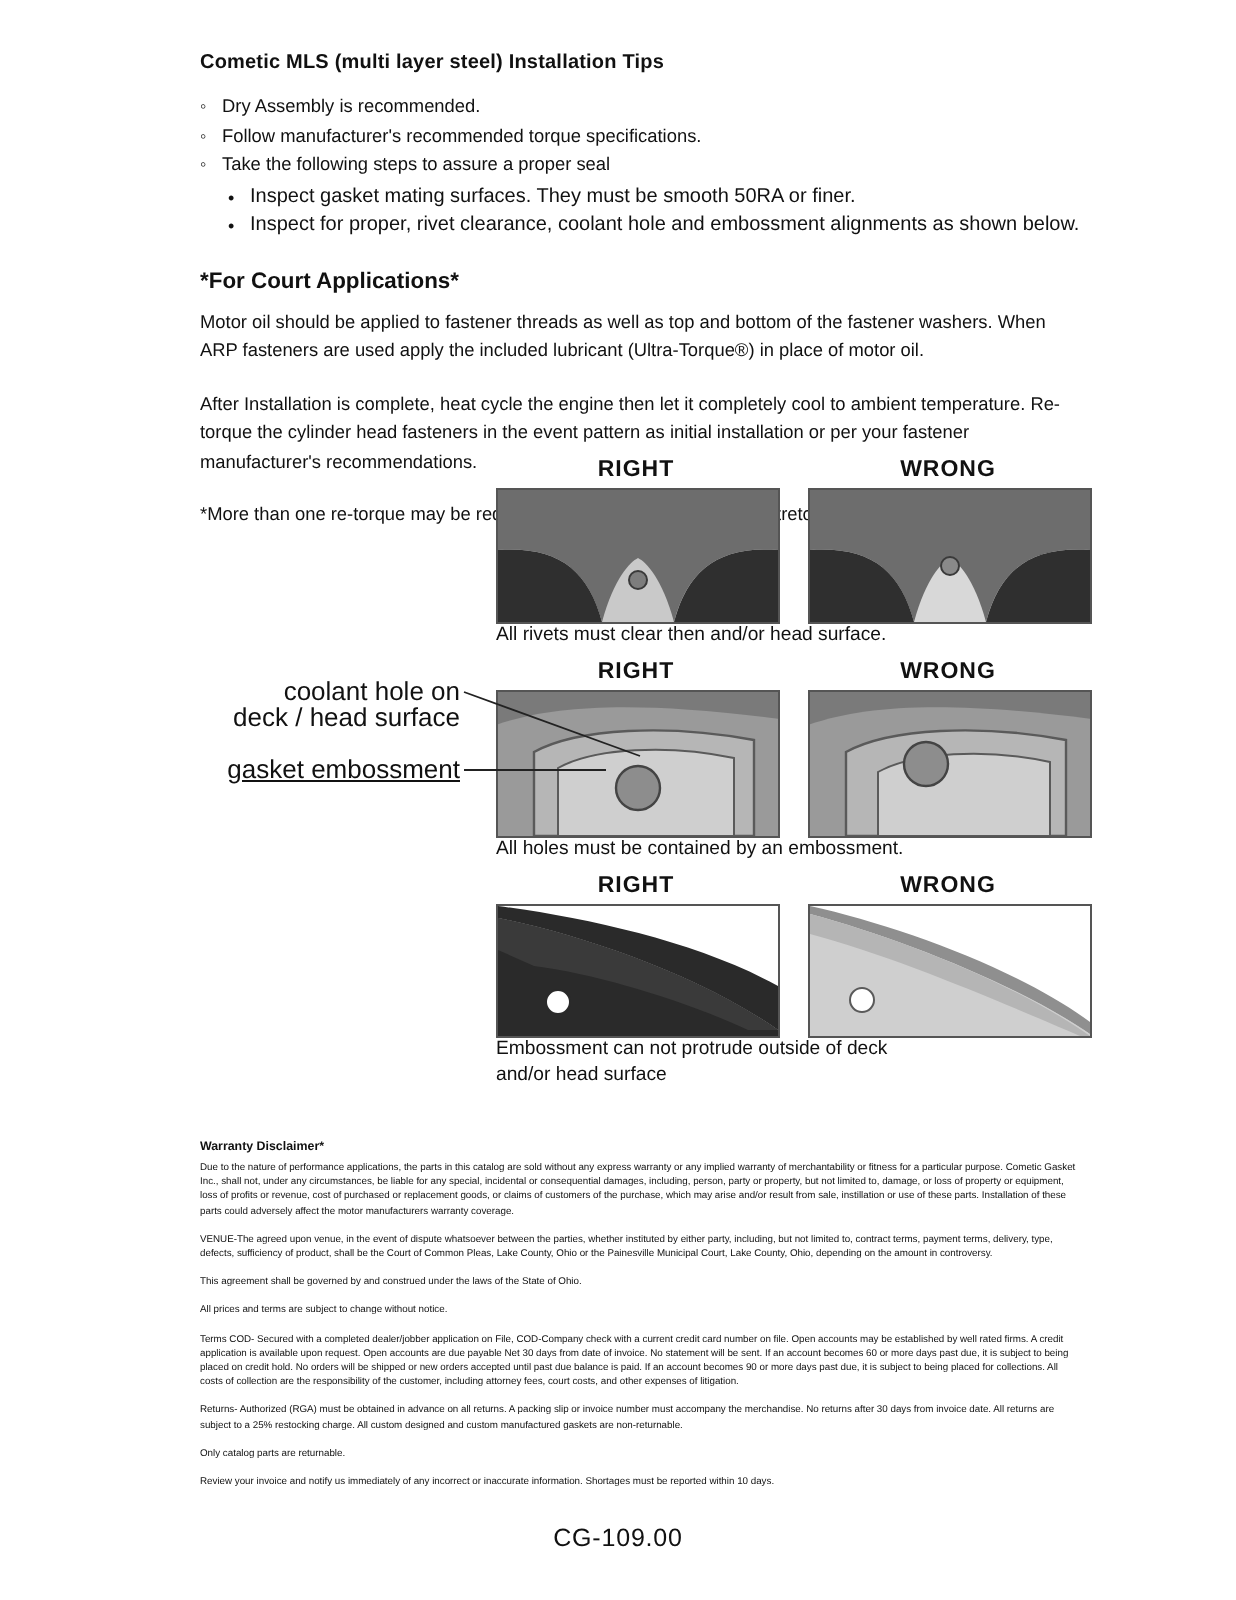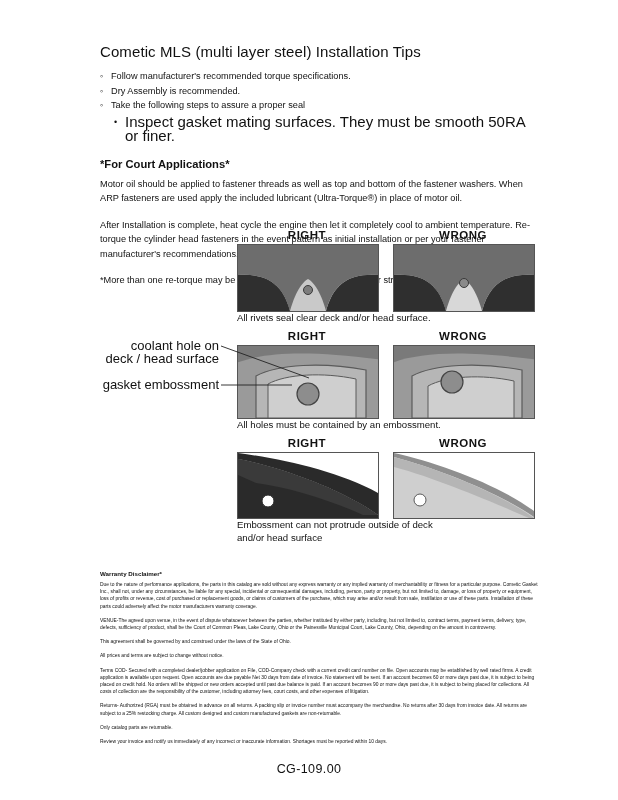--- a/index.html
+++ b/index.html
@@ -22,23 +22,23 @@
     padding: 0;
     box-sizing: border-box;
   }
   .content {
     position: absolute;
     left: 100px;
     top: 26px;
     width: 440px;
   }
   h1.title {
-    font-size: 15px;
-    font-weight: normal;
-    margin: 17px 0 9px 0;
+    font-size: 10px;
+    font-weight: bold;
+    margin: 0 0 9px 0;
     letter-spacing: 0.1px;
   }
   .bullet-list {
     margin: 0 0 2px 0;
     padding: 0;
     list-style: none;
   }
   .bullet-list li {
     font-size: 9.2px;
     line-height: 14.5px;
@@ -51,21 +51,21 @@
     left: 0;
     top: 0;
     font-size: 9px;
   }
   .sub-list {
     margin: 0;
     padding: 0 0 0 14px;
     list-style: none;
   }
   .sub-list li {
-    font-size: 15px;
+    font-size: 10px;
     line-height: 14.5px;
     padding-left: 11px;
     position: relative;
   }
   .sub-list li::before {
     content: "\2022";
     position: absolute;
     left: 0;
     top: 0;
     font-size: 9px;
@@ -82,21 +82,21 @@
   }
   p.note-text {
     font-size: 9.2px;
     line-height: 14.6px;
     margin: 0 0 6px 0;
   }
 
   
   .figures {
     position: absolute;
-    left: 1px;
+    left: 12px;
     top: 0;
     width: 496px;
     height: 800px;
     pointer-events: none;
   }
   .fig-block {
     position: absolute;
   }
   .fig-label {
     font-size: 11.5px;
@@ -152,27 +152,28 @@
 </style>
 </head>
 <body>
 
 <div class="page">
 
   <div class="content">
     <h1 class="title">Cometic MLS (multi layer steel) Installation Tips</h1>
 
     <ul class="bullet-list">
+      <li>Dry Assembly is recommended.</li>
       <li>Follow manufacturer's recommended torque specifications.</li>
-      <li>Dry Assembly is recommended.</li>
       <li>Take the following steps to assure a proper seal</li>
     </ul>
 
     <ul class="sub-list">
       <li>Inspect gasket mating surfaces.  They must be smooth 50RA or finer.</li>
+      <li>Inspect for proper, rivet clearance, coolant hole and embossment alignments as shown below.</li>
     </ul>
 
     <h2 class="subtitle">*For Court Applications*</h2>
     <p class="body-text">Motor oil should be applied to fastener threads as well as top and bottom of the fastener washers.  When ARP fasteners are used apply the included lubricant (Ultra-Torque®) in place of motor oil.</p>
     <p class="body-text">After Installation is complete, heat cycle the engine then let it completely cool to ambient temperature.  Re-torque the cylinder head fasteners in the event pattern as initial installation or per your fastener manufacturer's recommendations.</p>
     <p class="note-text">*More than one re-torque may be required to achieve proper fastener stretch*</p>
   </div>
 
   <div class="figures">
 
@@ -197,21 +198,21 @@
           <rect x="0" y="0" width="140" height="66" fill="#ffffff"></rect>
           <path d="M0,0 L140,0 L140,30 C110,28 95,40 88,66 L52,66 C45,40 30,28 0,30 Z" fill="#6d6d6d"></path>
           <path d="M0,30 C30,28 45,40 52,66 L0,66 Z" fill="#2f2f2f"></path>
           <path d="M140,30 C110,28 95,40 88,66 L140,66 Z" fill="#2f2f2f"></path>
           <path d="M52,66 C58,44 66,36 70,34 C74,36 82,44 88,66 Z" fill="#d8d8d8"></path>
           <circle cx="70" cy="38" r="4.5" fill="#8a8a8a" stroke="#3a3a3a" stroke-width="1"></circle>
         </svg>
       </div>
     </div>
 
-    <div class="fig-caption" style="position:absolute; left:236px; top:311px; width:330px;">All rivets seal clear deck and/or head surface.</div>
+    <div class="fig-caption" style="position:absolute; left:236px; top:311px; width:330px;">All rivets must clear then and/or head surface.</div>
 
     <div class="fig-block" style="left:236px; top:330px;">
       <div class="fig-label" style="width:140px;">RIGHT</div>
       <div class="panel" style="width:140px; height:72px;">
         <svg viewBox="0 0 140 72" width="140" height="72">
           <rect x="0" y="0" width="140" height="72" fill="#8c8c8c"></rect>
           <path d="M0,0 L140,0 L140,72 L0,72 Z" fill="#7a7a7a"></path>
           <path d="M-5,18 C25,6 70,4 145,14 L145,72 L-5,72 Z" fill="#9a9a9a"></path>
           <path d="M18,30 C40,18 85,16 128,24 L128,72 L18,72 Z" fill="#b6b6b6" stroke="#5a5a5a" stroke-width="1.2"></path>
           <path d="M30,38 C48,28 85,26 118,33 L118,72 L30,72 Z" fill="#cfcfcf" stroke="#5a5a5a" stroke-width="1"></path>
@@ -230,21 +231,21 @@
           <path d="M34,40 C52,30 88,28 120,35 L120,72 L34,72 Z" fill="#cfcfcf" stroke="#5a5a5a" stroke-width="1"></path>
           <circle cx="58" cy="36" r="11" fill="#8d8d8d" stroke="#444" stroke-width="1.2"></circle>
         </svg>
       </div>
     </div>
 
     <div class="callout-text" style="position:absolute; left:88px; top:339px; width:130px;">
       <span>coolant hole on</span><br>
       <span>deck / head surface</span>
     </div>
-    <div class="callout-text" style="position:absolute; left:88px; top:378px; width:130px;">gasket embossment</div>
+    <div class="callout-text" style="position:absolute; left:88px; top:378px; width:130px;text-decoration:underline;">gasket embossment</div>
 
     <svg style="position:absolute; left:216px; top:330px;" width="110" height="80">
       <line x1="4" y1="16" x2="92" y2="48" stroke="#222" stroke-width="0.9"></line>
       <line x1="4" y1="55" x2="75" y2="55" stroke="#222" stroke-width="0.9"></line>
     </svg>
 
     <div class="fig-caption" style="position:absolute; left:236px; top:418px; width:330px;">All holes must be contained by an embossment.</div>
 
     <div class="fig-block" style="left:236px; top:437px;">
       <div class="fig-label" style="width:140px;">RIGHT</div>

